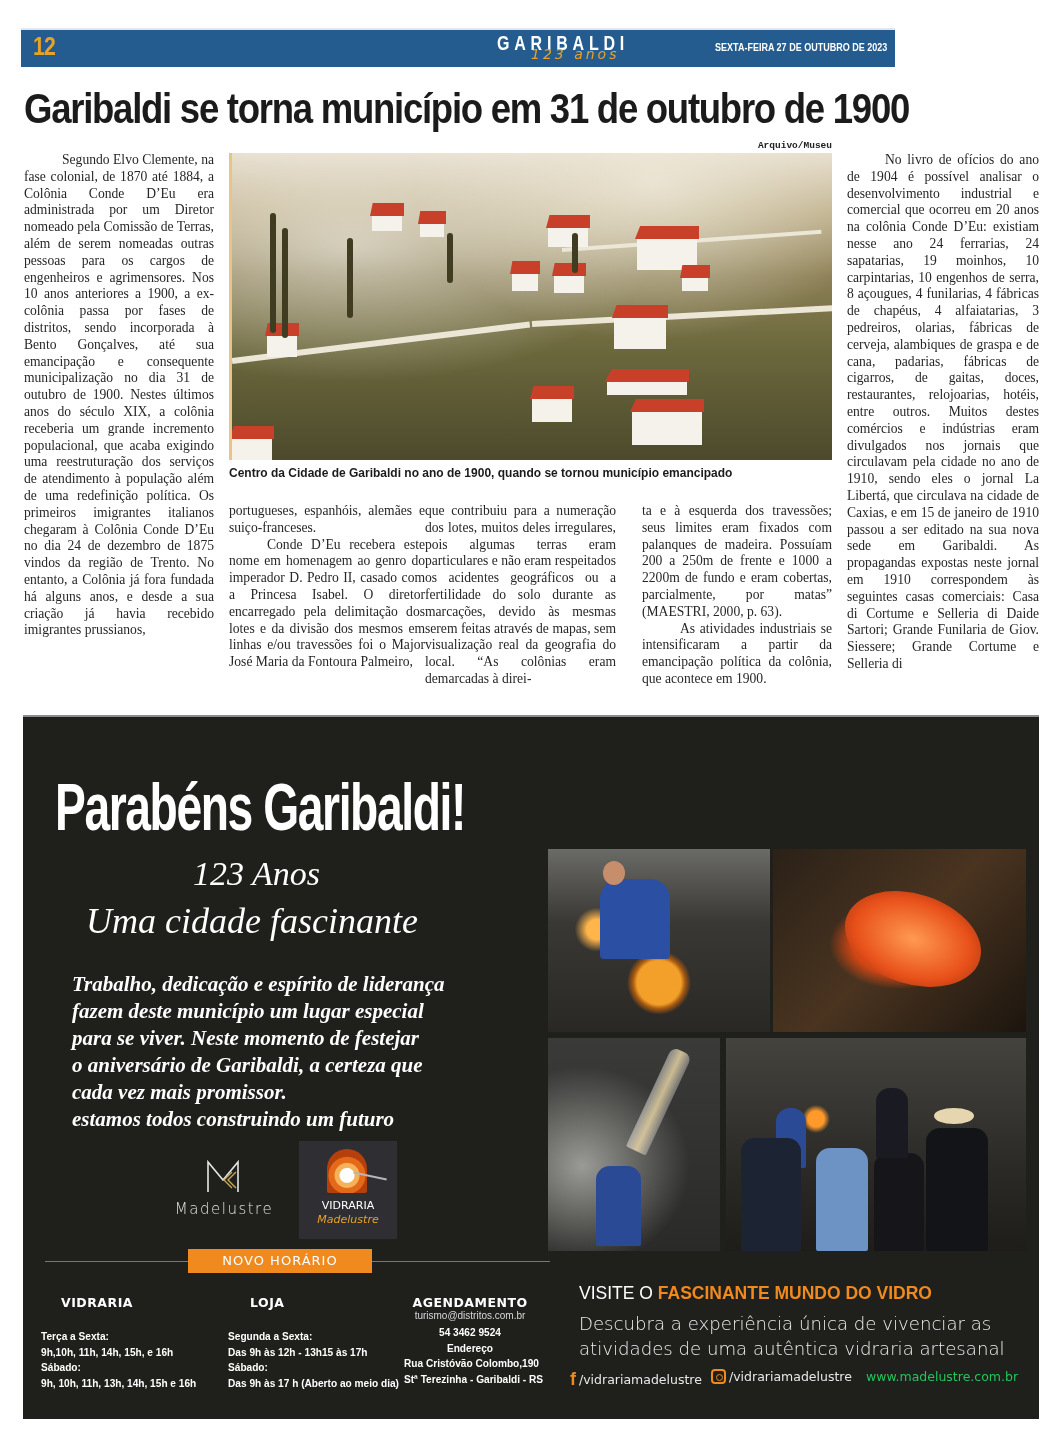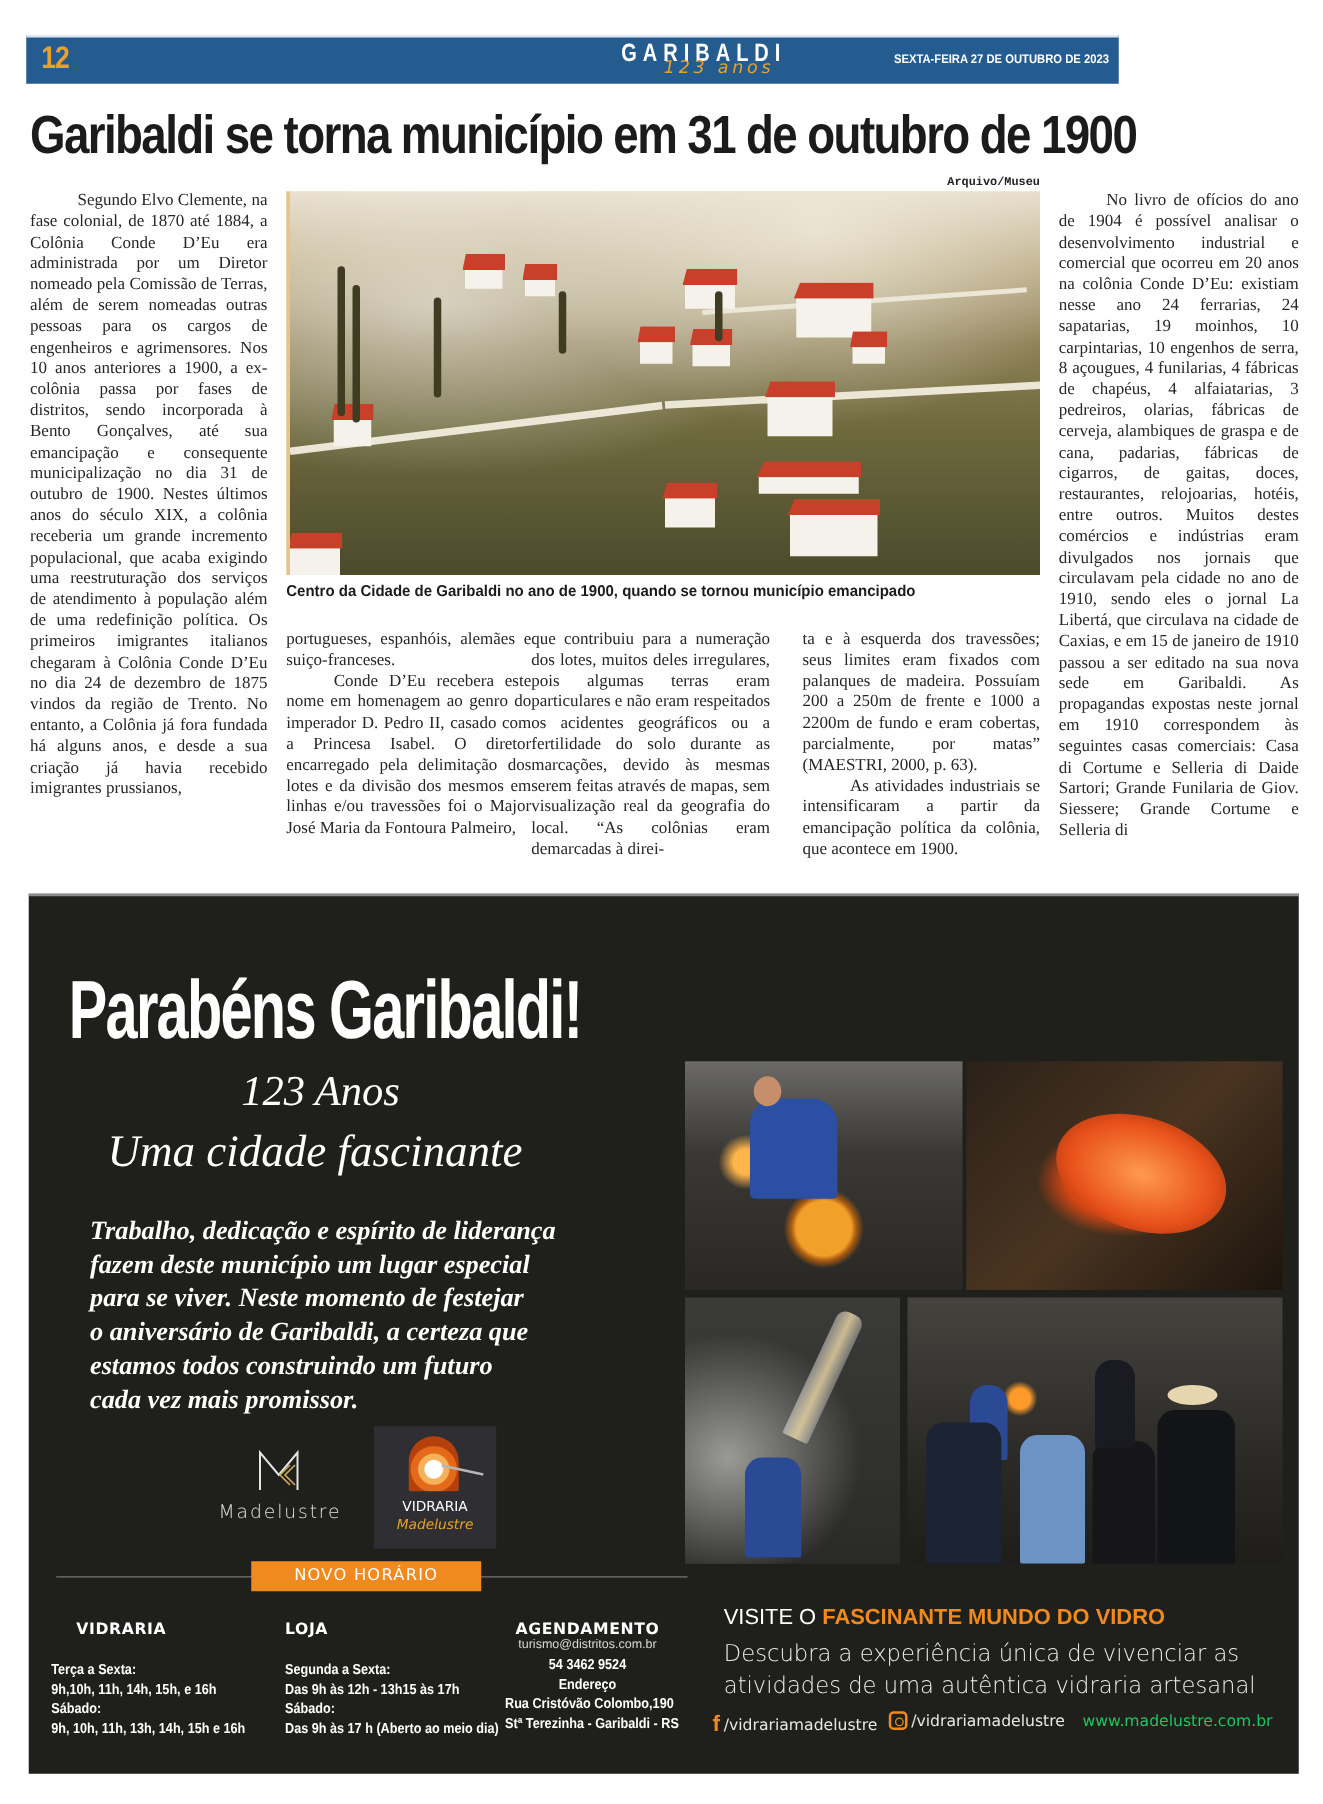--- a/index.html
+++ b/index.html
@@ -49,29 +49,29 @@
   .brand-madelustre { position: absolute; left: 146px; top: 441px; width: 110px; height: 68px; text-align: center; }
   .brand-m { position: absolute; left: 37px; top: 0; width: 34px; height: 36px; }
   .brand-madelustre-name { position: absolute; left: 0; top: 42px; width: 110px; text-align: center; font-family: "DejaVu Sans", sans-serif; font-size: 15px; letter-spacing: 1.5px; color: #e0e0e0; font-weight: 300; }
   .brand-vidraria { position: absolute; left: 276px; top: 424px; width: 98px; height: 98px; background: #2e2e33; }
   .furnace { position: absolute; left: 28px; top: 8px; width: 40px; height: 44px; border-radius: 20px 20px 2px 2px; background: radial-gradient(circle at 50% 60%, #ffffff 0 7px, #f6b25a 8px 12px, #e46a1a 13px 18px, #b5400c 19px); }
   .furnace-rod { position: absolute; left: 54px; top: 34px; width: 34px; height: 2px; background: #b7b7b7; transform: rotate(12deg); }
   .vidraria-l1 { position: absolute; left: 0; top: 58px; width: 98px; text-align: center; font-family: "DejaVu Sans", sans-serif; font-size: 11px; color: #ffffff; }
   .vidraria-l2 { position: absolute; left: 0; top: 72px; width: 98px; text-align: center; font-family: "DejaVu Sans", sans-serif; font-size: 11px; font-style: italic; color: #e7a22a; }
 
   .hours-rule { position: absolute; left: 22px; top: 544px; width: 505px; height: 1px; background: #777; }
-  .hours-badge { position: absolute; left: 165px; top: 532px; width: 184px; height: 24px; background: #f08a1f; color: #ffffff; font-family: "DejaVu Sans", sans-serif; font-size: 13px; letter-spacing: 1px; text-align: center; line-height: 24px; margin-left: 13px; }
+  .hours-badge { position: absolute; left: 165px; top: 532px; width: 184px; height: 24px; background: #f08a1f; color: #ffffff; font-family: "DejaVu Sans", sans-serif; font-size: 13px; letter-spacing: 1px; text-align: center; line-height: 24px; }
 
   .sched { position: absolute; top: 578px; font-family: "Liberation Sans", sans-serif; color: #ffffff; }
   .sched h4 { font-family: "DejaVu Sans", sans-serif; font-weight: bold; font-size: 12.5px; letter-spacing: 0.5px; margin-bottom: 19px; }
   .sched .line { font-weight: bold; font-size: 11.5px; line-height: 15.5px; transform: scaleX(0.88); transform-origin: left; white-space: nowrap; }
   .sched-vidraria { left: 18px; }
   .sched-vidraria h4 { margin-left: 20px; }
   .sched-loja { left: 205px; }
-  .sched-loja h4 { }
+  .sched-loja h4 { margin-left: 22px; }
   .sched-agenda { left: 372px; width: 150px; text-align: center; }
   .sched-agenda h4 { margin-bottom: 0; font-size: 12.5px; }
   .sched-agenda .email { font-family: "Liberation Sans", sans-serif; font-size: 10px; color: #d8d8d8; margin-bottom: 4px; }
   .sched-agenda .line { transform: scaleX(0.88); transform-origin: center; }
 
   .photos { position: absolute; left: 525px; top: 132px; width: 478px; height: 402px; }
   .ph { position: absolute; overflow: hidden; }
   .ph-1 { left: 0; top: 0; width: 222px; height: 183px; background: radial-gradient(circle at 22% 44%, #ffb54a 0 10px, transparent 22px), radial-gradient(circle at 50% 73%, #f2a02a 0 22px, #a85a10 26px, transparent 32px), linear-gradient(180deg, #6a6a66 0%, #3a3834 40%, #2a2824 100%); }
   .ph-1 .worker { position: absolute; left: 52px; top: 30px; width: 70px; height: 80px; background: #2b4fa3; border-radius: 20px 20px 4px 4px; }
   .ph-1 .head { position: absolute; left: 55px; top: 12px; width: 22px; height: 24px; background: #c78e6c; border-radius: 50%; }
@@ -154,22 +154,22 @@
 
 <div class="ad">
   <div class="ad-title">Parabéns Garibaldi!</div>
   <div class="ad-years">123 Anos</div>
   <div class="ad-tagline">Uma cidade fascinante</div>
   <div class="ad-body">
     <div>Trabalho, dedicação e espírito de liderança</div>
     <div>fazem deste município um lugar especial</div>
     <div>para se viver. Neste momento de festejar</div>
     <div>o aniversário de Garibaldi, a certeza que</div>
+    <div>cada vez mais promissor.</div>
     <div>estamos todos construindo um futuro</div>
-    <div>cada vez mais promissor.</div>
   </div>
 
   <div class="brand-madelustre">
     <svg class="brand-m" viewBox="0 0 34 36">
       <path d="M2 34 V4 L17 22 L32 4 V34" fill="none" stroke="#e6e6e6" stroke-width="1.6"></path>
       <path d="M30 14 L22 22 L30 30 M26 14 L18 22 L26 30" fill="none" stroke="#c9a85a" stroke-width="1.4"></path>
     </svg>
     <div class="brand-madelustre-name">Madelustre</div>
   </div>
 

